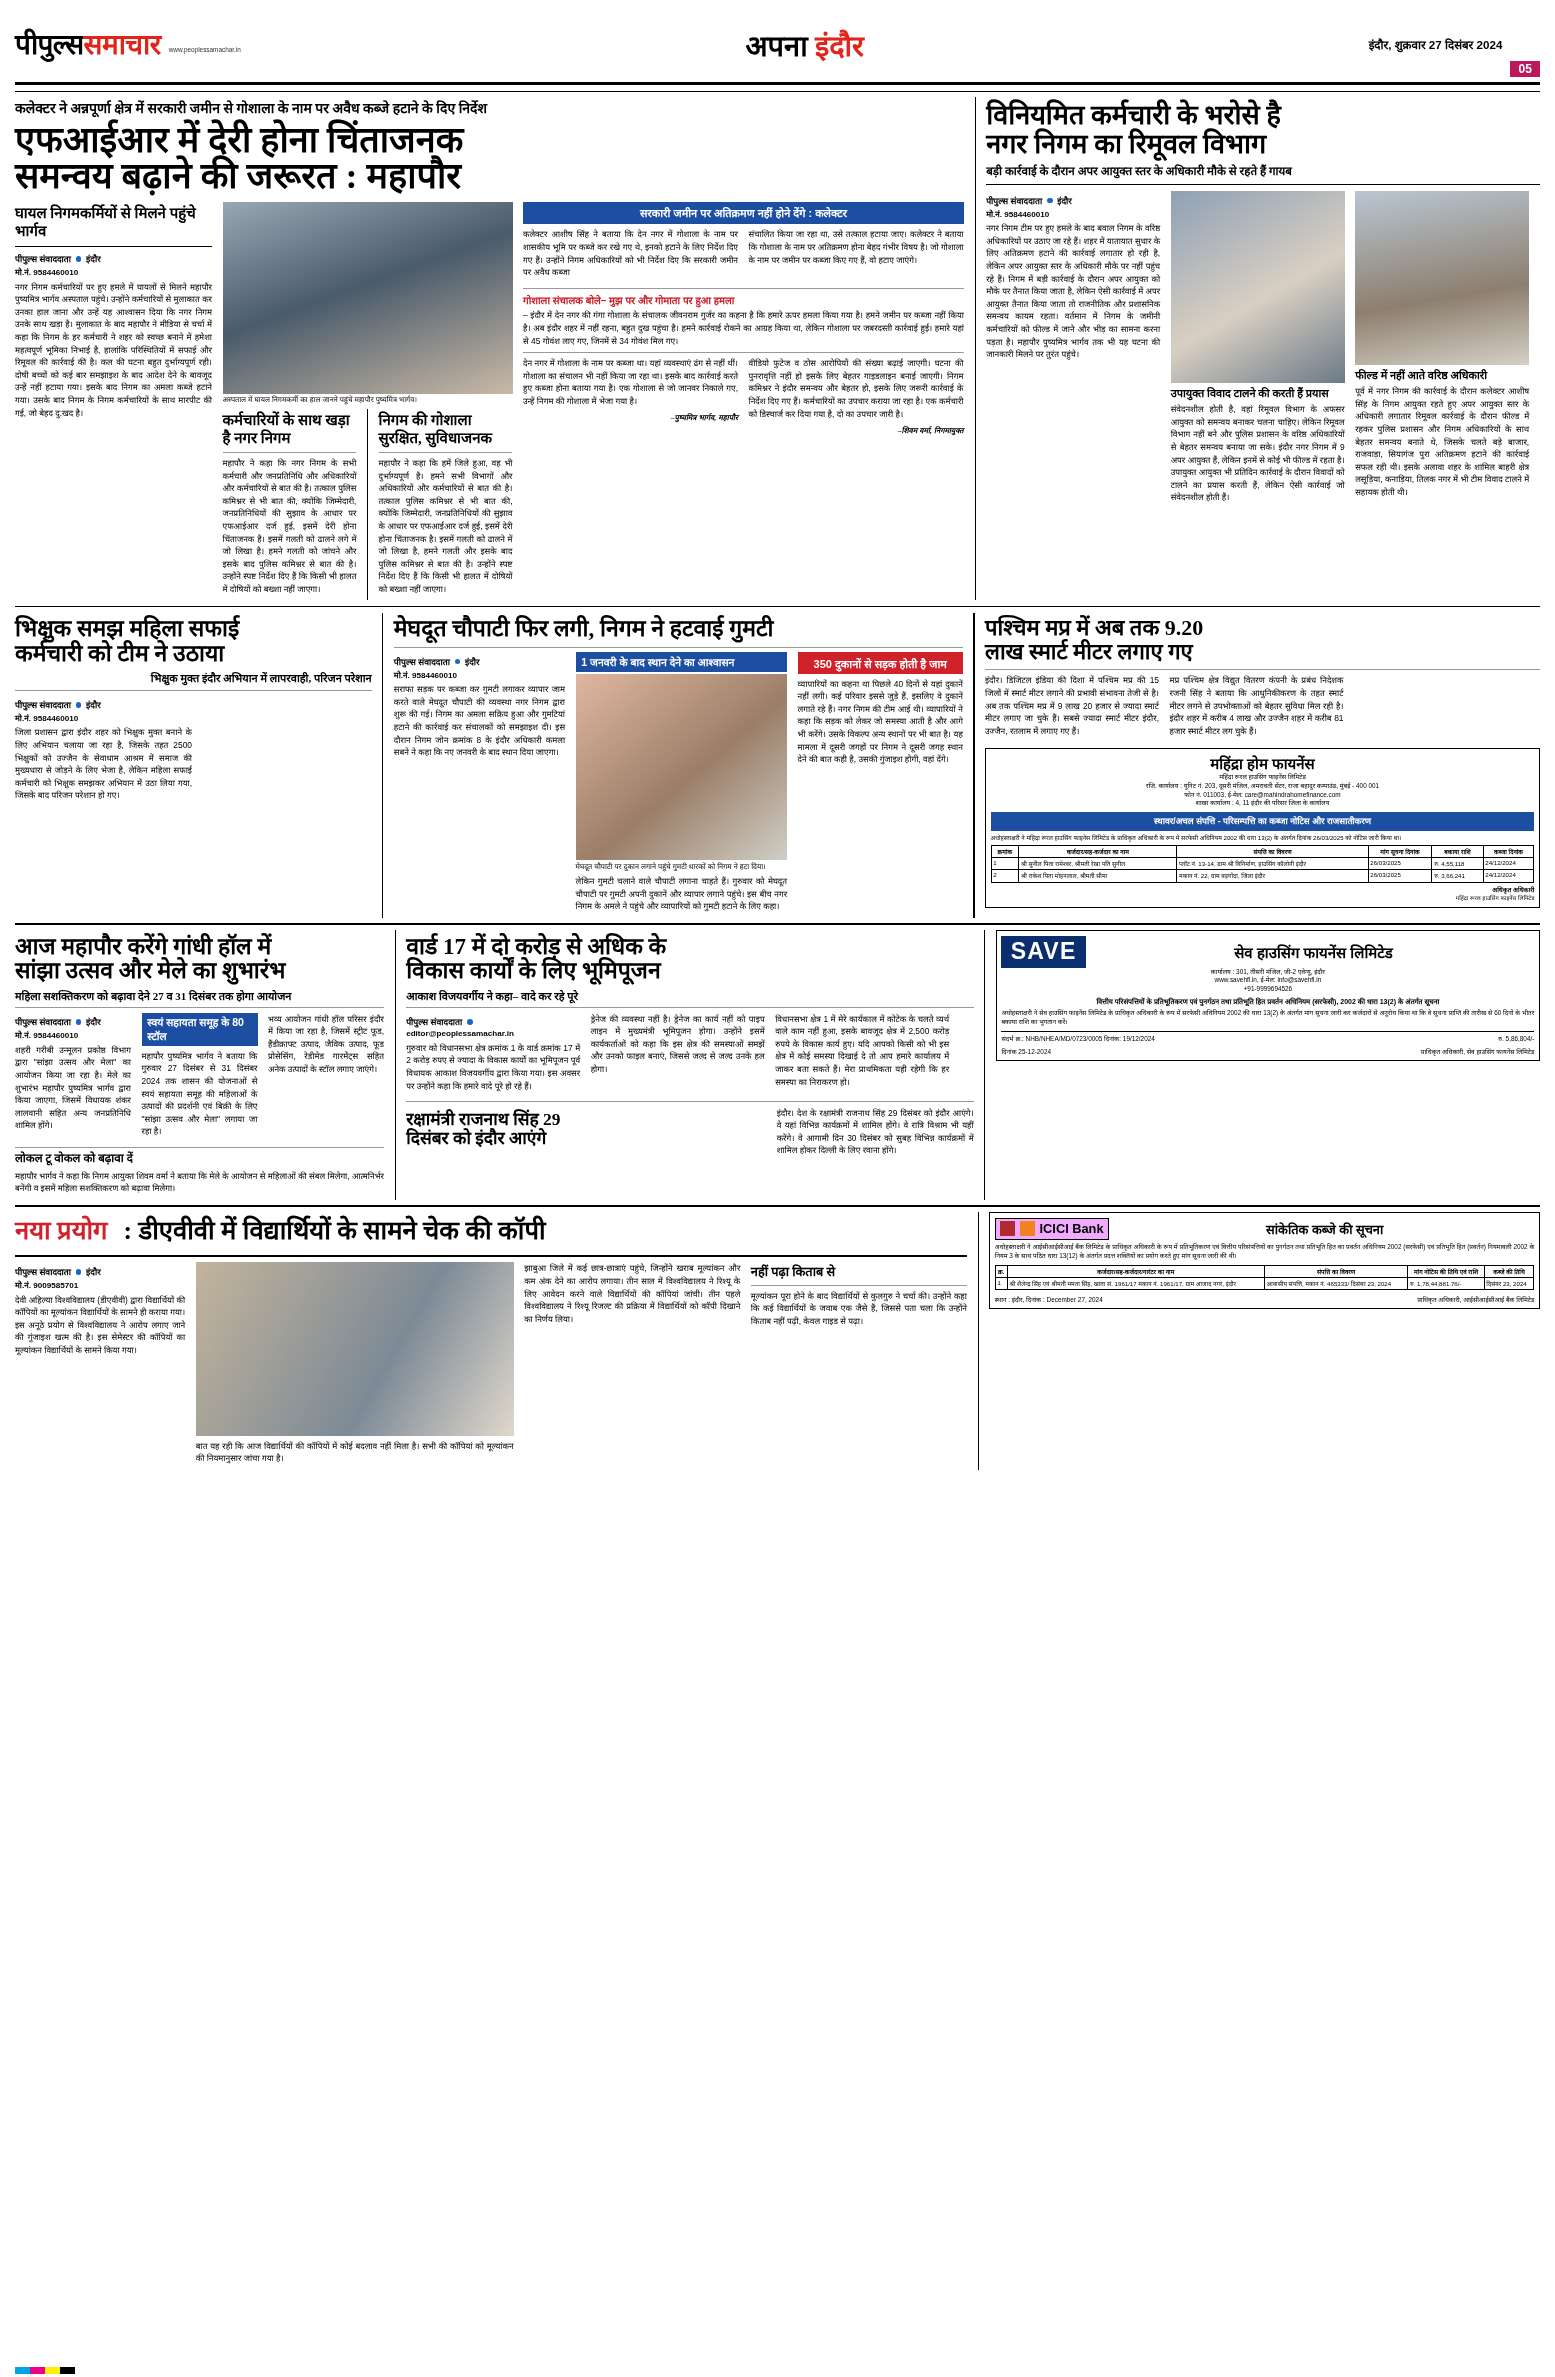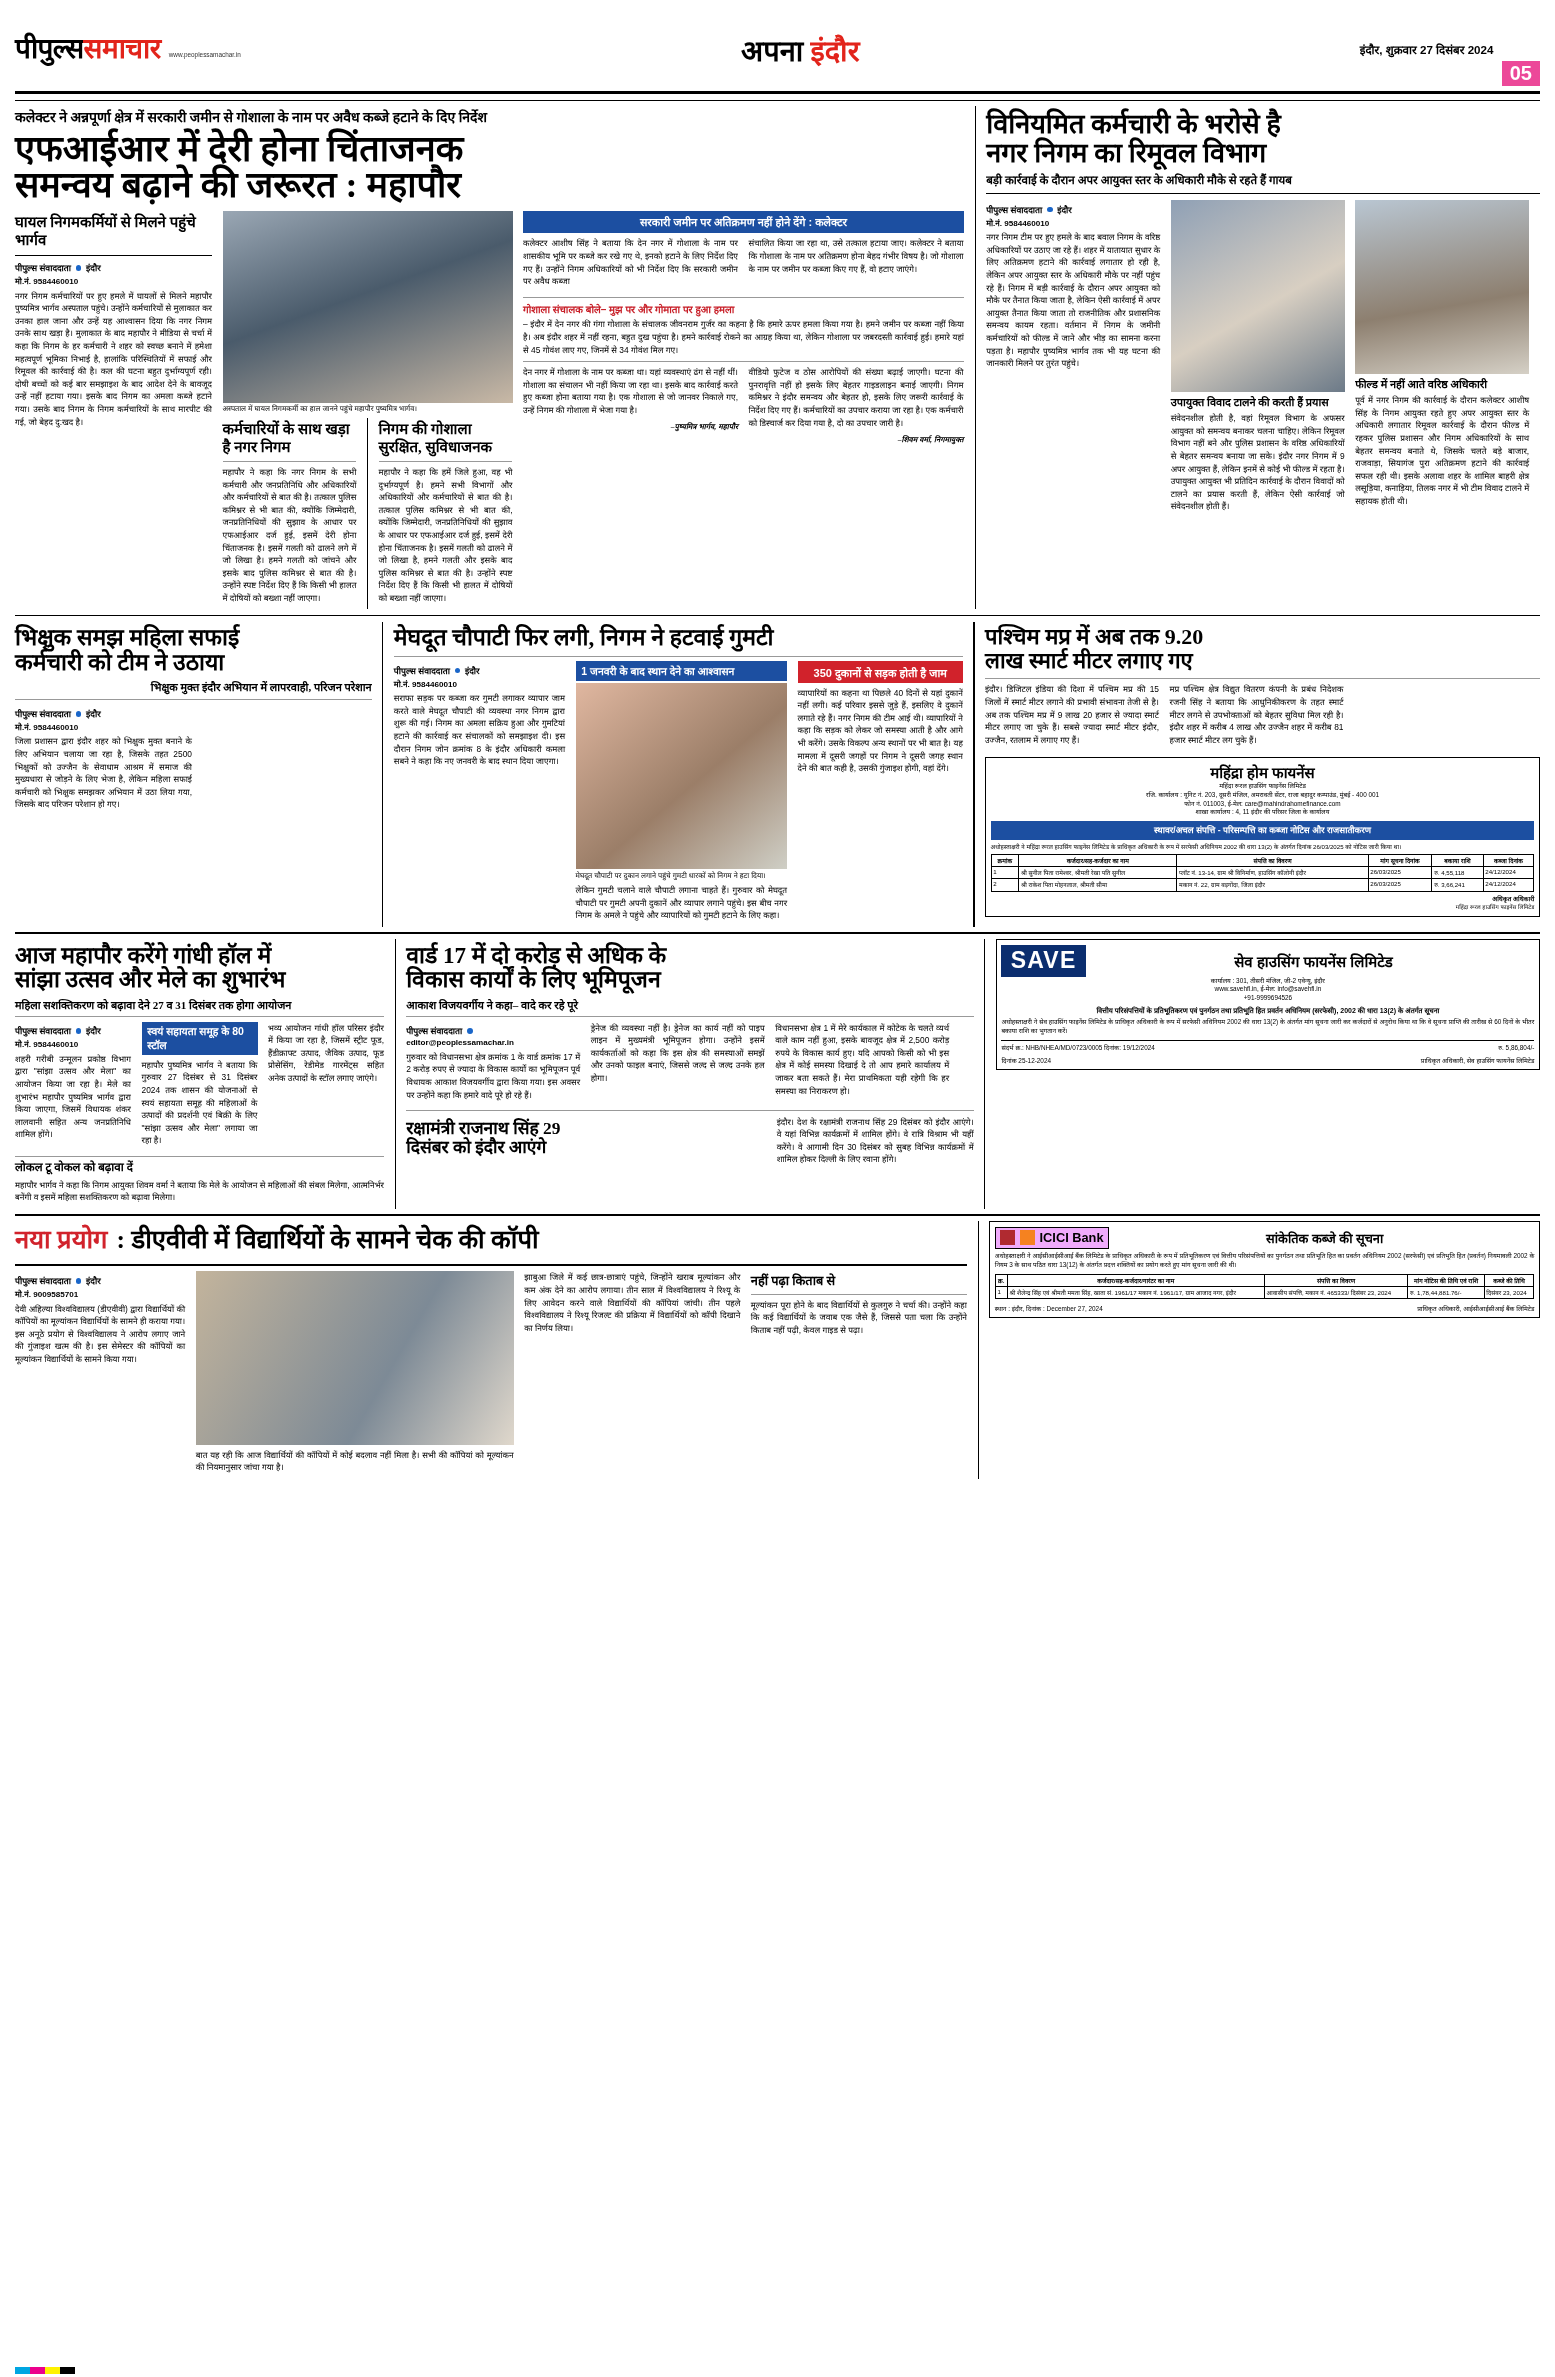--- a/index.html
+++ b/index.html
@@ -28,21 +28,21 @@
   }
   .logo-main .red { color:#e2241b; }
   .logo-tag { font-size:6.4px; margin-bottom:5.8px; color:#333; }
   .masthead-center {
     font-size:29px; font-weight:bold; font-family:"Liberation Serif", serif;
   }
   .masthead-center .red { color:#e2241b; }
   .masthead-right { display:flex; align-items:center; gap:8.1px; }
   .edition-date { font-size:11.6px; font-weight:bold; }
   .page-num {
-    background:#ec4899; color:#fff; font-size:20px; font-weight:bold;
+    background:#be185d; color:#fff; font-size:12px; font-weight:bold;
     padding:1.2px 8.1px;
     margin-top:48px;
   }
   
   .top-rule { height:1.7px; background:#000; margin:5.8px 0 4.6px 0; }
   .cols { display:flex; gap:10.5px; }
   .col { }
   .rule-v { width:1.2px; background:#000; }
   h1.lead {
     font-size:36px; line-height:1.08; font-weight:bold; margin:2.3px 0 3.5px;
@@ -432,21 +432,21 @@
         </div>
       </div>
     </div>
   </div>
 
   <div class="hr"></div>
 
   <div class="cols">
 
     <div class="col" style="width:952px;">
-      <div style="display:flex;align-items:baseline;gap:9px;">
+      <div style="display:flex;align-items:baseline;gap:16px;">
         <div class="red-head">नया प्रयोग</div>
         <h2 class="sec" style="font-size:25.6px;">: डीएवीवी में विद्यार्थियों के सामने चेक की कॉपी</h2>
       </div>
       <div class="hr"></div>
       <div class="cols">
         <div class="col" style="width:174px;">
           <div class="byline">
             <span>पीपुल्स संवाददाता</span>
             <span class="dot"></span>
             <span>इंदौर</span>

